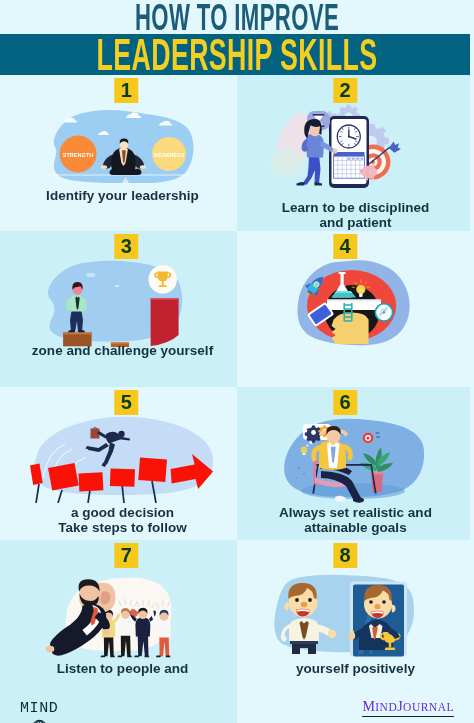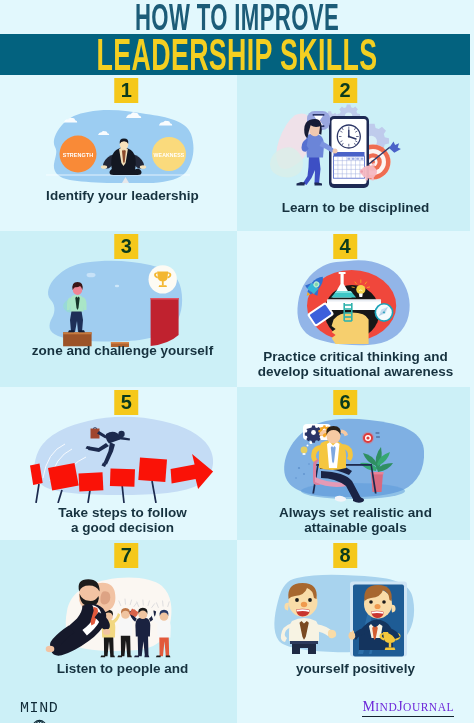--- a/index.html
+++ b/index.html
@@ -200,20 +200,21 @@
             <path d="M71 35 q-6.5 3 -6.5 9.5 q0 4.2 4.2 4.2 l3 -3 l-2 -3 z" fill="#5670d0"></path>
             <circle cx="98" cy="48" r="2.5" fill="#f0c9b0"></circle>
             <path d="M74 19 q7.5 -2 9.5 4.2 q1 7.2 -3.2 9.5 q-5.2 2 -7.4 -3.2 q-2 -6.3 1.1 -10.5 z" fill="#f0c9b0"></path>
             <path d="M72.5 17 q10 -3.2 11.8 4.2 q1 6.3 0 10.5 l-2.2 -1 l1 -7.4 q-5.2 2 -9.5 -1 q-2 6.3 -3.2 12.6 q-3.2 -1 -3.2 -8.4 q0 -7.4 5.3 -9.5 z" fill="#171c35"></path>
           </g>
         </g>
         </svg>
       </div>
       <div class="cap" style="top:125px">
           <div>Learn to be disciplined</div>
+          <div>and patient</div>
         </div>
     </div>
 
     <div class="cell dk" style="left:0;top:156px">
       <div class="badge">3</div>
       <div class="art" style="top:24px;height:92px" id="art3">
         <svg viewBox="0 0 237 92" xmlns="http://www.w3.org/2000/svg">
           <path d="M86 7.5 C110 4 132 6 150 10 C168 14 179 21 181 34 C184 49 181 63 173 72 C164 82 142 86 118 86.5 C92 87 68 85 58 81 C48 77 48 70 52 63 C56 56 55 49 50 44 C46 39 48 30 56 22 C64 14 74 9 86 7.5 Z" fill="#a0cdf0"></path>
           <ellipse cx="91" cy="20" rx="4.5" ry="2.3" fill="#c9e3f8" opacity="0.95"></ellipse>
           <ellipse cx="117" cy="31" rx="2.2" ry="1.2" fill="#d2e9fa" opacity="0.95"></ellipse>
@@ -316,24 +317,20 @@
             <rect x="72.5" y="32" width="9" height="7" fill="#34b5d8"></rect>
             <circle cx="77" cy="30" r="3" fill="#b9edd0"></circle>
             <circle cx="77" cy="30" r="1.7" fill="#7fd6b3"></circle>
             <path d="M72.5 32 l-3.5 6 l3.5 1 z" fill="#2f6fd0"></path>
             <path d="M81.5 32 l3.5 6 l-3.5 1 z" fill="#2f6fd0"></path>
             <path d="M74 39 l6 0 l-1 2.5 l-4 0 z" fill="#2f6fd0"></path>
             <path d="M75.2 41.5 l3.6 0 l-1.8 3.6 z" fill="#f5a623"></path>
           </g>
         </svg>
       </div>
-      <div class="cap" style="top:118px">
-          <div>Practice critical thinking and</div>
-          <div>develop situational awareness</div>
-        </div>
     </div>
 
     <div class="cell lt" style="left:0;top:312px">
       <div class="badge">5</div>
       <div class="art" style="top:24px;height:92px" id="art5">
         <svg viewBox="0 0 237 92" xmlns="http://www.w3.org/2000/svg">
           <path d="M88 10 C112 4 140 5 162 10 C184 15 201 23 209 36 C217 50 213 65 200 73 C186 82 154 84 120 84 C86 84 56 82 45 76 C33 69 32 55 38 41 C45 26 62 16 88 10 Z" fill="#c4dcf5"></path>
           <g fill="none" stroke="#ffffff" stroke-width="1" opacity="0.85">
             <path d="M43 67 q4 -26 22 -34"></path>
             <path d="M50 70 q5 -24 22 -32"></path>
@@ -370,22 +367,22 @@
             <path d="M81 35 l13 2.5 l-0.3 2 l-13.3 -1.5 z"></path>
             <circle cx="85.5" cy="33" r="3.2"></circle>
             <path d="M74 41 l5 2.5 l-2 7 l-6 13 l-3.5 -1.5 l5 -12 z"></path>
             <path d="M70 42 l3 3 l-10 6 l-11 -2 l1.5 -3.5 l9 1.5 z"></path>
             <path d="M51 45 l3 0.5 l-1 3 l-3.5 -1 z"></path>
             <path d="M67 61.5 l3.5 1.5 l-1.5 3 l-3.5 -1.5 z"></path>
           </g>       
           </svg>
       </div>
       <div class="cap" style="left:8px;top:118px">
+          <div>a good decision</div>
           <div>Take steps to follow</div>
-          <div>a good decision</div>
         </div>
     </div>
 
     <div class="cell dk rt" style="left:237px;top:312px">
       <div class="badge">6</div>
       <div class="art" style="top:24px;height:92px" id="art6">
         <svg viewBox="0 0 237 92" xmlns="http://www.w3.org/2000/svg">
           <path d="M82 12 C102 5 130 8 152 12 C172 16 186 24 187 40 C188 57 181 72 166 79 C148 87 112 87 86 85 C63 83 50 76 47.5 62 C45 46 56 22 82 12 Z" fill="#7fb0e3"></path>
           <ellipse cx="116" cy="80" rx="52" ry="8" fill="#5d9ada" opacity="0.55"></ellipse>
           <g fill="#4a7fc0" opacity="0.6">

